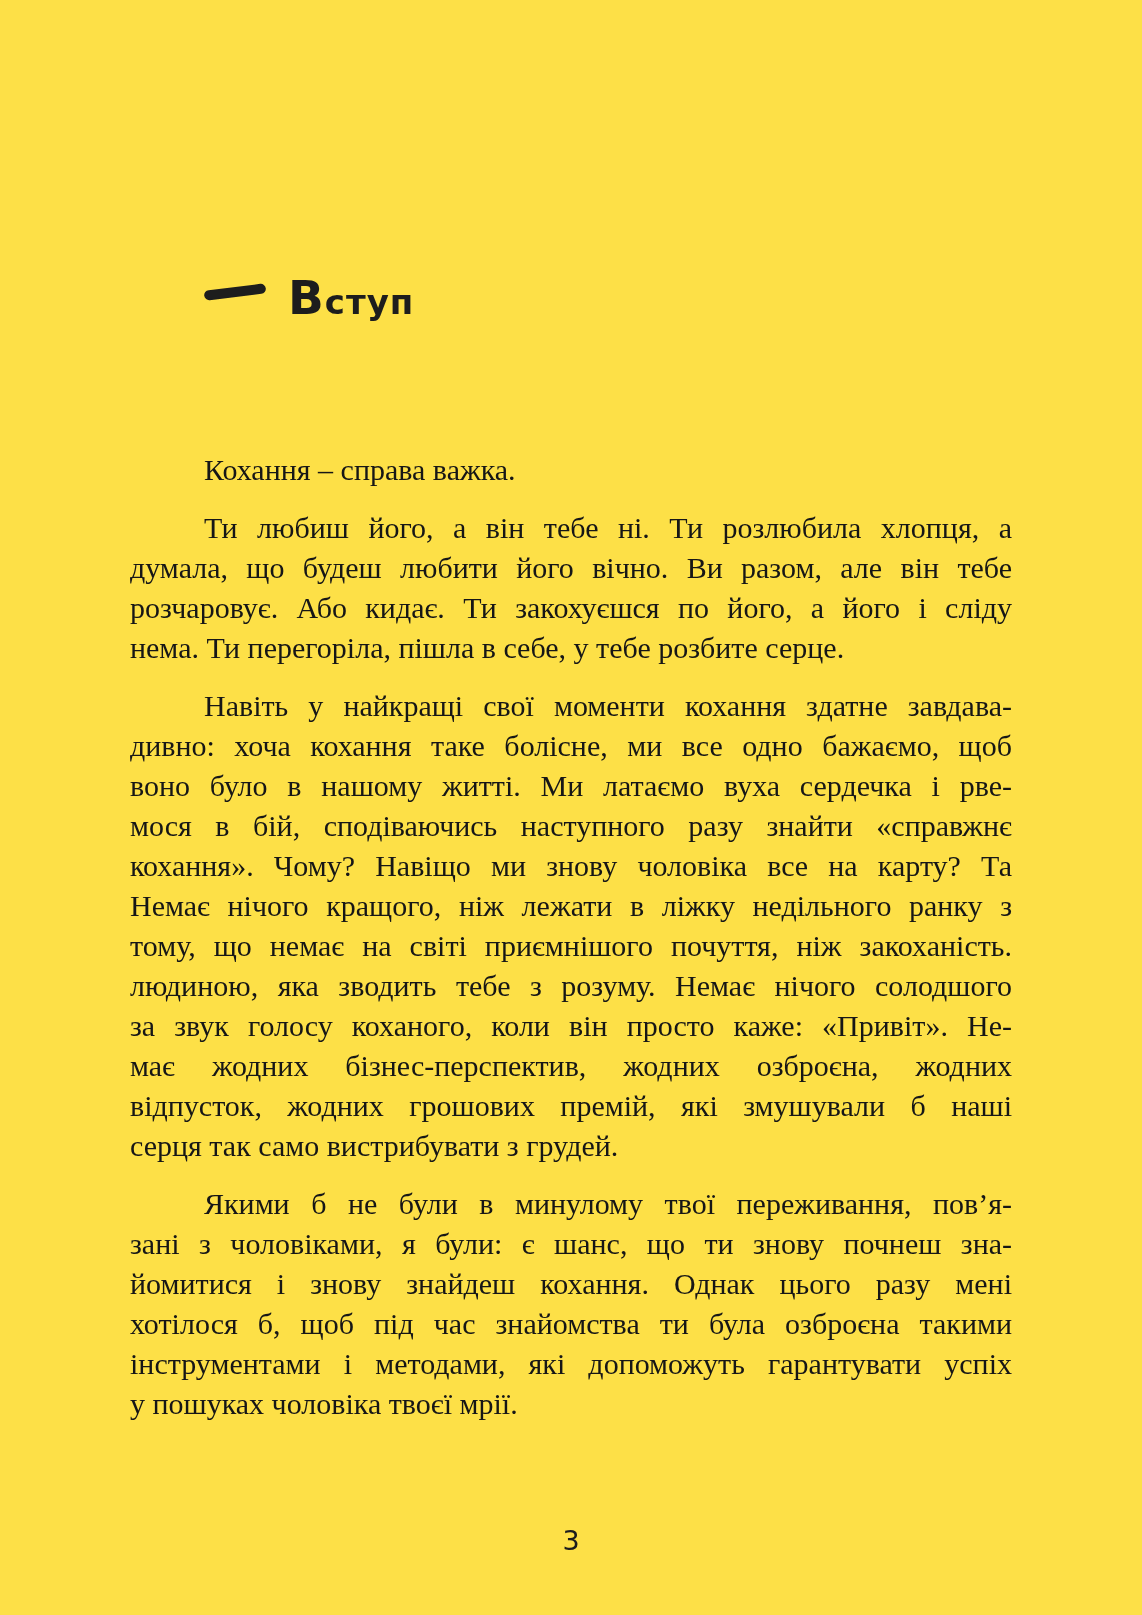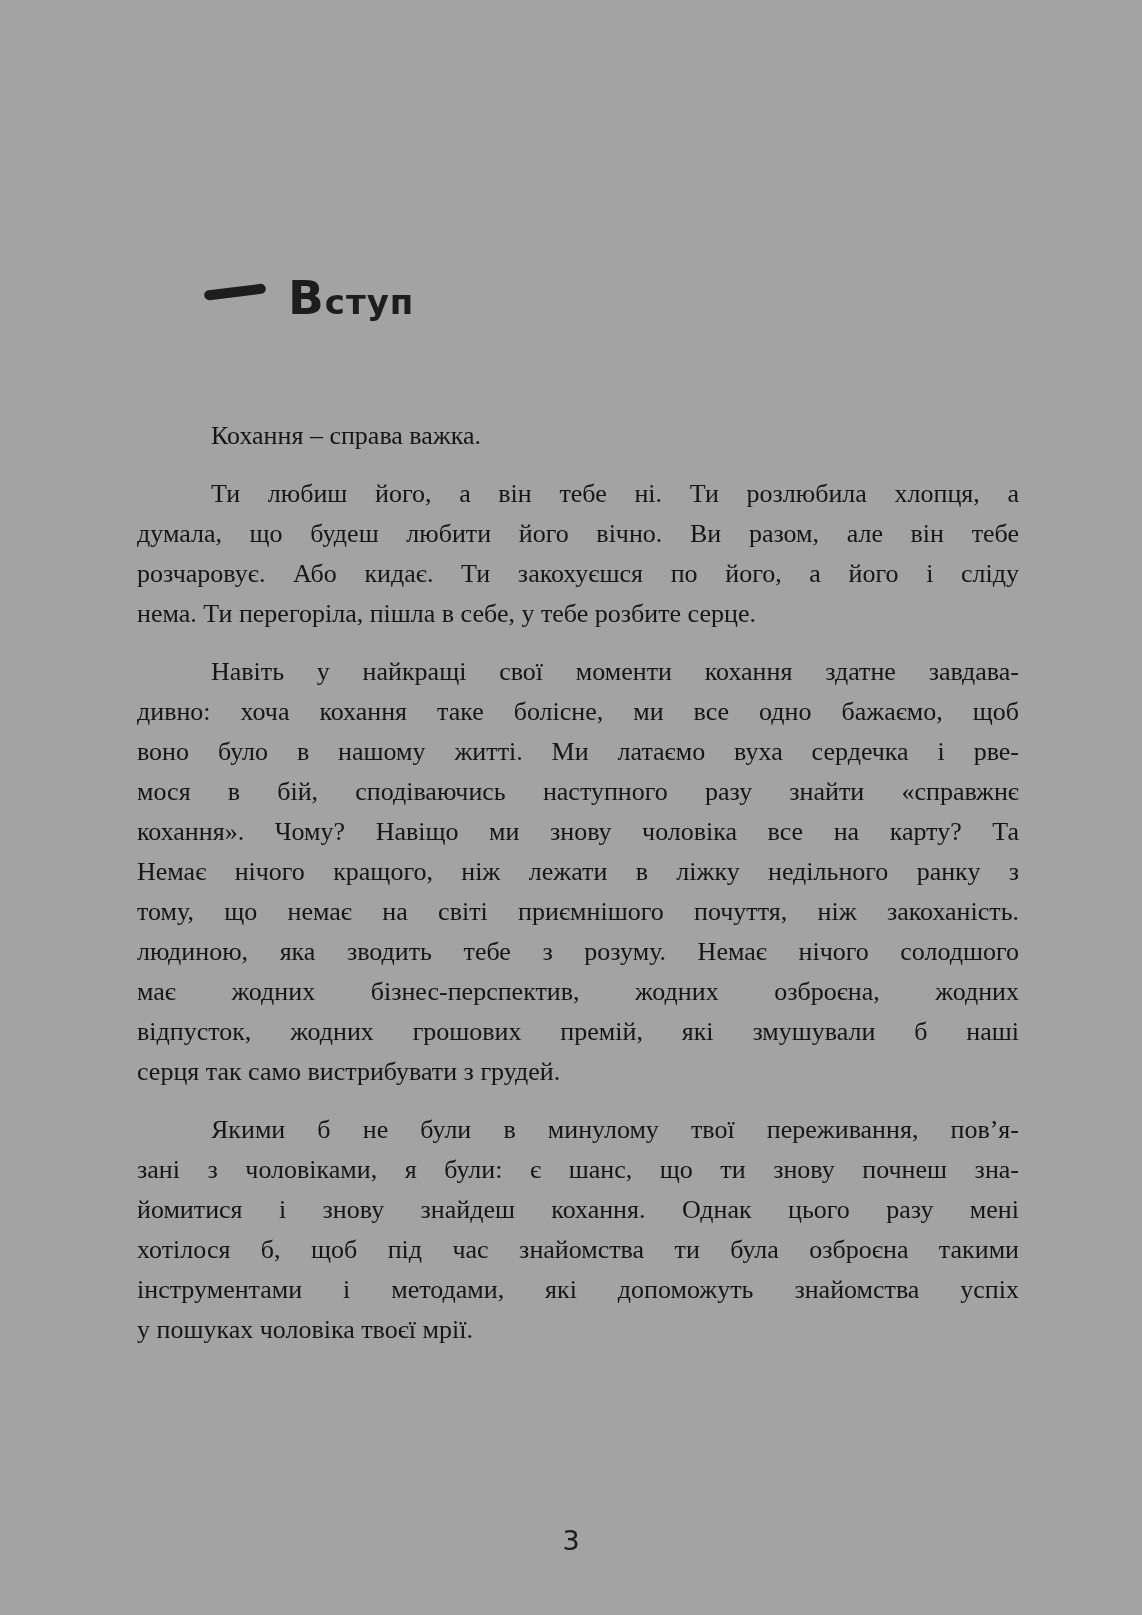--- a/index.html
+++ b/index.html
@@ -11,21 +11,21 @@
       height: 1615px;
       background: #ffffff;
       position: relative;
       overflow: hidden;
       font-family: "Liberation Serif", serif;
       color: #161616;
     }
     .page {
       position: absolute;
       inset: 0;
-      background: #a3a3a3;
+      background: #fde047;
     }
     
     .heading {
       position: absolute;
       top: 270px;
       left: 204px;
       height: 56px;
       white-space: nowrap;
     }
     .heading-dash {
@@ -50,25 +50,24 @@
       letter-spacing: 1px;
       color: #1d1d1d;
     }
     .heading-title::first-letter {
       font-size: 47px;
     }
     
     .content {
       position: absolute;
       left: 130px;
-      top: 416px;
+      top: 450px;
       width: 882px;
-      font-size: 26px;
+      font-size: 30px;
       line-height: 40px;
-      margin-left: 7px;
     }
     .para {
       margin: 0 0 18px 0;
       padding: 0;
     }
     .line {
       white-space: nowrap;
       text-align: justify;
       text-align-last: justify;
       height: 40px;
@@ -118,31 +117,32 @@
 
     <div class="para">
       <div class="line first">Навіть у найкращі свої моменти кохання здатне завдава-</div>
       <div class="line">дивно: хоча кохання таке болісне, ми все одно бажаємо, щоб</div>
       <div class="line">воно було в нашому житті. Ми латаємо вуха сердечка і рве-</div>
       <div class="line">мося в бій, сподіваючись наступного разу знайти «справжнє</div>
       <div class="line">кохання». Чому? Навіщо ми знову чоловіка все на карту? Та</div>
       <div class="line">Немає нічого кращого, ніж лежати в ліжку недільного ранку з</div>
       <div class="line">тому, що немає на світі приємнішого почуття, ніж закоханість.</div>
       <div class="line">людиною, яка зводить тебе з розуму. Немає нічого солодшого</div>
+      <div class="line">за звук голосу коханого, коли він просто каже: «Привіт». Не-</div>
       <div class="line">має жодних бізнес-перспектив, жодних озброєна, жодних</div>
       <div class="line">відпусток, жодних грошових премій, які змушували б наші</div>
       <div class="line last">серця так само вистрибувати з грудей.</div>
     </div>
 
     <div class="para">
       <div class="line first">Якими б не були в минулому твої переживання, пов’я-</div>
       <div class="line">зані з чоловіками, я були: є шанс, що ти знову почнеш зна-</div>
       <div class="line">йомитися і знову знайдеш кохання. Однак цього разу мені</div>
       <div class="line">хотілося б, щоб під час знайомства ти була озброєна такими</div>
-      <div class="line">інструментами і методами, які допоможуть знайомства успіх</div>
+      <div class="line">інструментами і методами, які допоможуть гарантувати успіх</div>
       <div class="line last">у пошуках чоловіка твоєї мрії.</div>
     </div>
 
   </div>
 
   <div class="pageno">3</div>
 
 </div>
 
 </body></html>

